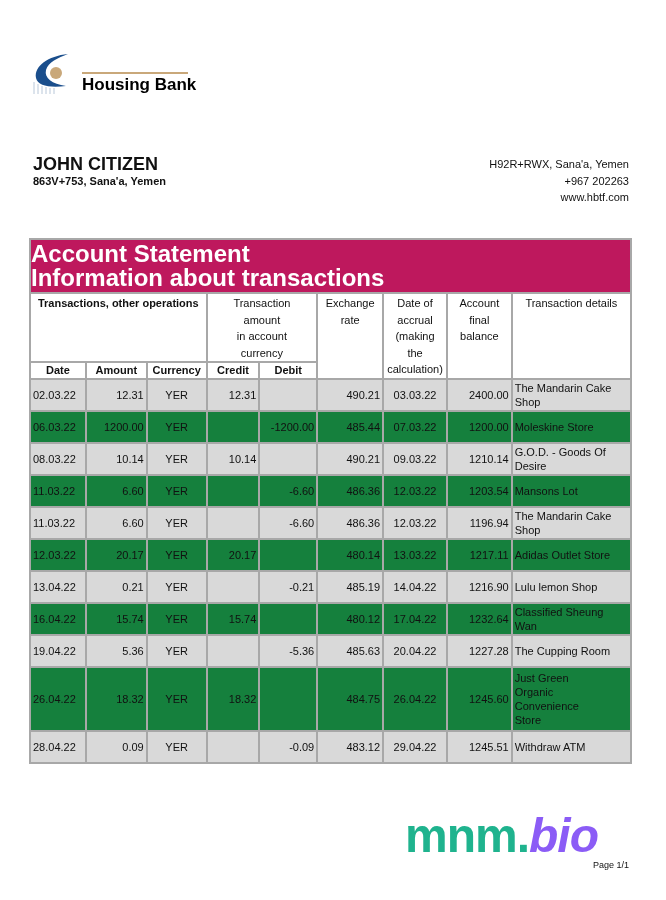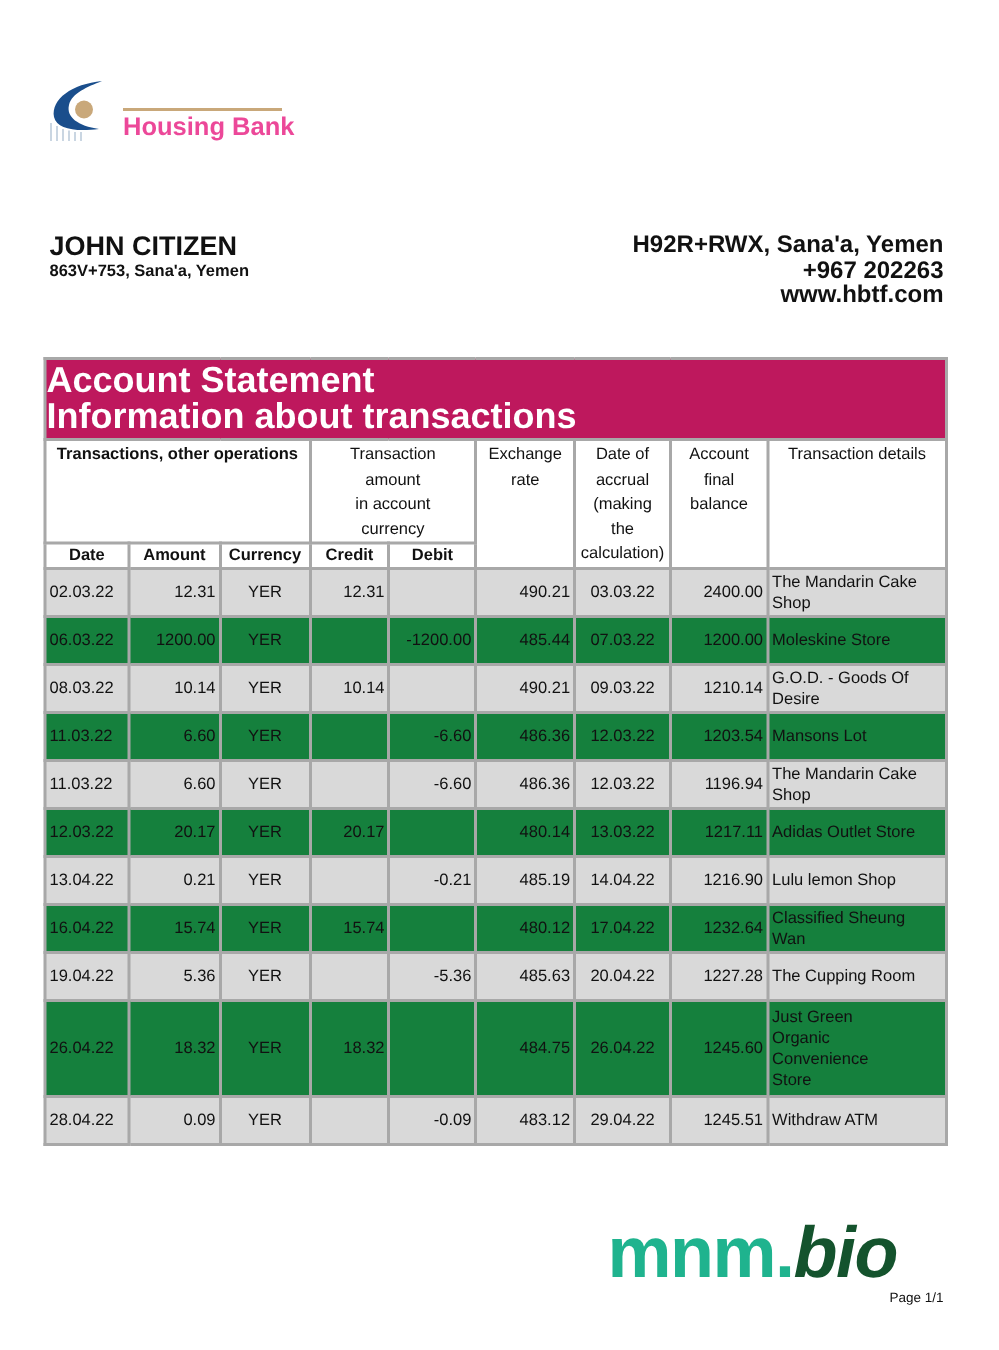--- a/index.html
+++ b/index.html
@@ -1,39 +1,39 @@
 <!DOCTYPE html>
 <html><head>
 <meta charset="utf-8">
 <style>
   html,body{margin:0;padding:0;background:#fff;}
   body{width:666px;height:900px;position:relative;font-family:"Liberation Sans",sans-serif;color:#111;overflow:hidden;}
   .logo{position:absolute;left:30px;top:44px;width:170px;height:56px;}
   .logo-mark{position:absolute;left:0;top:6px;width:44px;height:44px;}
   .logo-ar{position:absolute;left:52px;top:0;font-size:22px;color:#1a4e8c;font-family:"DejaVu Sans",sans-serif;letter-spacing:0;direction:rtl;width:110px;text-align:right;line-height:26px;}
   .logo-line{position:absolute;left:52px;top:28px;width:106px;height:2px;background:#c9a87a;}
-  .logo-en{position:absolute;left:52px;top:30px;font-size:17px;font-weight:bold;color:#ec4899;line-height:22px;}
+  .logo-en{position:absolute;left:52px;top:30px;font-size:17px;font-weight:bold;color:#000000;line-height:22px;}
   .cust{position:absolute;left:33px;top:156px;font-size:11px;font-weight:bold;line-height:17px;}
   .cust .name{font-size:18px;}
-  .bank{position:absolute;right:37px;top:156px;font-size:16px;font-weight:bold;line-height:16.5px;text-align:right;}
+  .bank{position:absolute;right:37px;top:156px;font-size:11px;font-weight:normal;line-height:16.5px;text-align:right;}
   table.stmt{position:absolute;left:29px;top:238px;width:603px;border-collapse:collapse;font-size:11px;}
   table.stmt td, table.stmt th{border:2px solid #a8a8a8;padding:0 2px;}
   .title-cell{background:#be185d;color:#fff;font-size:24px;font-weight:bold;text-align:left;line-height:24px;padding:2px 0 2px 0 !important;}
   .hdr{font-weight:normal;text-align:center;vertical-align:top;line-height:16.5px;padding-top:1px !important;}
   .hdr-bold{font-weight:bold;}
   .sub{font-weight:bold;text-align:center;height:14px;line-height:14px;}
   tr.row td{height:30px;vertical-align:middle;}
   tr.row.gray td{background:#d9d9d9;}
   tr.row.white td{background:#15803d;}
   td.num{text-align:right;}
   td.ctr{text-align:center;}
   td.left{text-align:left;}
   td.det{text-align:left;line-height:14px;}
   .wm{position:absolute;left:405px;top:808px;font-size:48px;font-weight:bold;color:#1fb38e;letter-spacing:-1px;line-height:56px;}
-  .wm .bio{color:#14532d;font-style:italic;}
+  .wm .bio{color:#8b5cf6;font-style:italic;}
   .page{position:absolute;right:37px;top:860px;font-size:9px;padding-left:24px;}
 </style>
 </head>
 <body>
 
 <div class="logo">
   <svg class="logo-mark" viewBox="0 0 44 44">
     <path d="M38 4 C18 6 4 16 6 28 C8 36 20 38 36 36 C22 34 14 28 16 20 C18 12 28 8 38 4 Z" fill="#1a4e8c"></path>
     <circle cx="26" cy="23" r="6" fill="#c9a87a"></circle>
     <g stroke="#b9c8d9" stroke-width="1">

